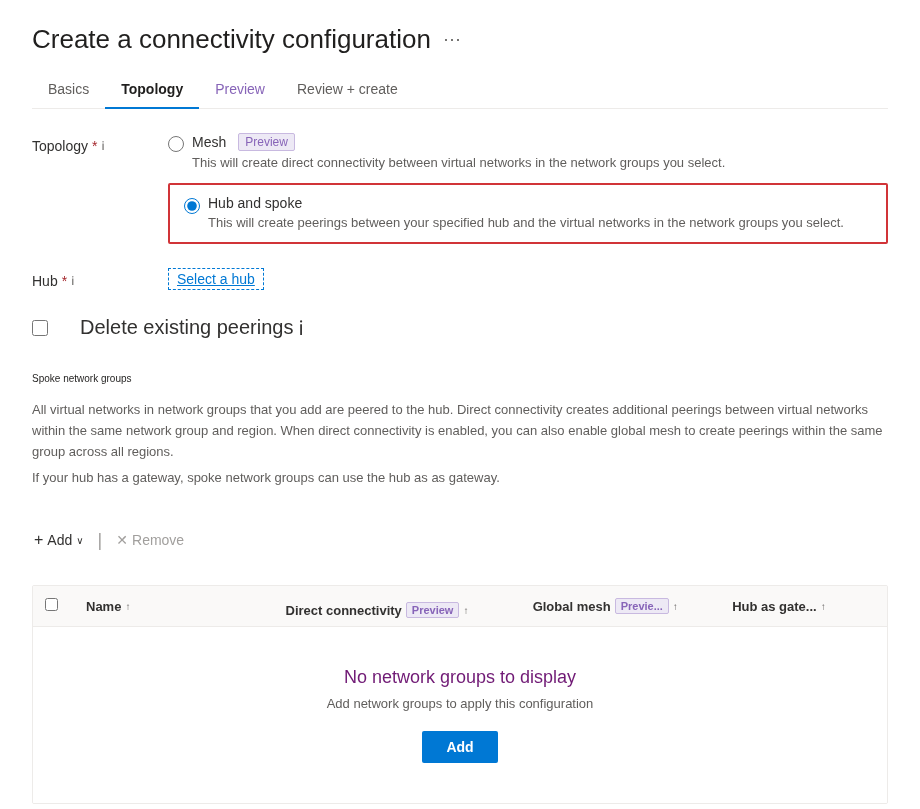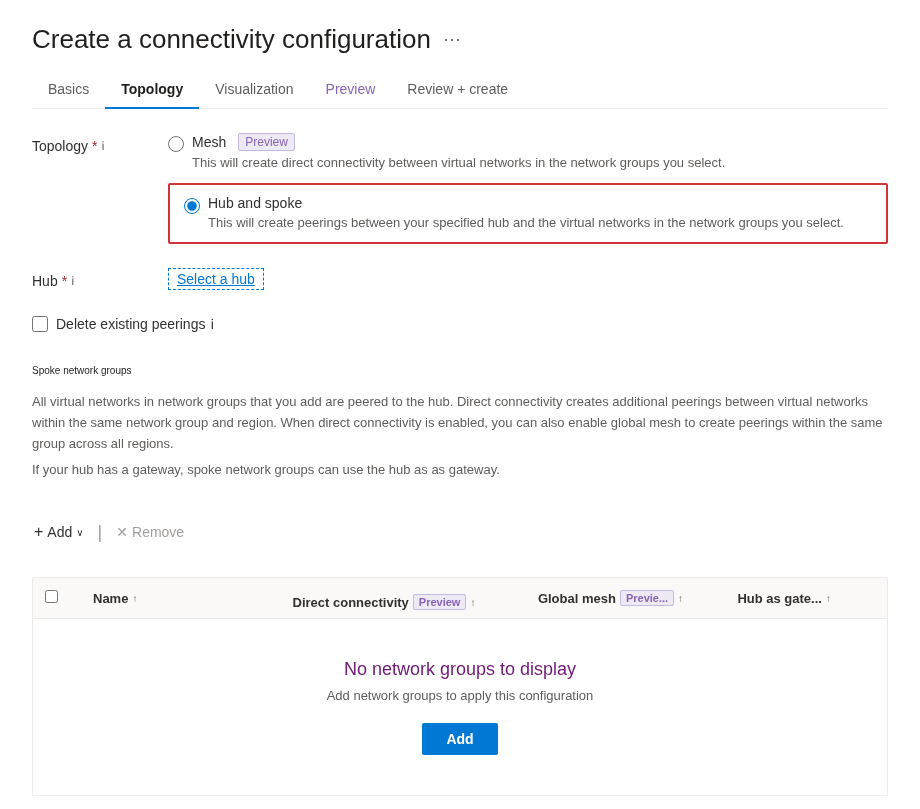--- a/index.html
+++ b/index.html
@@ -133,25 +133,26 @@
       align-items: center;
       gap: 8px;
       margin: 4px 0;
     }
     .checkbox-row input[type="checkbox"] {
       width: 16px;
       height: 16px;
       cursor: pointer;
     }
     .checkbox-row label {
-      font-size: 14px;
+      font-size: 20px;
       color: #323130;
       display: flex;
       align-items: center;
       gap: 5px;
+      margin-left: 24px;
     }
     .section-heading {
       font-size: 10px;
       font-weight: 400;
       color: #201f1e;
       margin-bottom: 16px;
       margin-top: 8px;
     }
     .section-desc {
       font-size: 13px;
@@ -186,21 +187,21 @@
       border: 1px solid #edebe9;
       border-radius: 2px;
       overflow: hidden;
     }
     .table-header {
       display: flex;
       align-items: center;
       background: #faf9f8;
       border-bottom: 1px solid #edebe9;
       padding: 8px 12px;
-      gap: 16px;
+      gap: 9px;
     }
     .th-checkbox {
       width: 32px;
       flex-shrink: 0;
     }
     .th-name {
       flex: 2;
       font-size: 13px;
       font-weight: 600;
       color: #323130;
@@ -280,21 +281,20 @@
 <body>
 
 <div class="page-title">
   <span>Create a connectivity configuration</span>
   <span class="page-title-ellipsis">···</span>
 </div>
 
 <nav class="tabs">
   <div class="tab">Basics</div>
   <div class="tab active">Topology</div>
-  <div class="tab">Visualization</div>
   <div class="tab preview-tab">Preview</div>
   <div class="tab">Review + create</div>
 </nav>
 
 <div class="form-section">
 
   <div class="field-row">
     <div class="field-label">
       <span>Topology</span>
       <span class="required">*</span>

